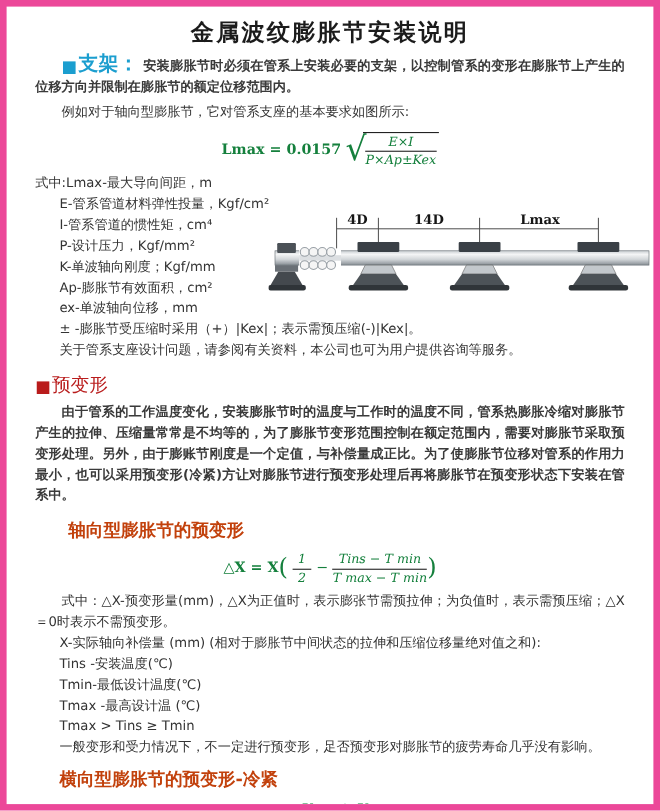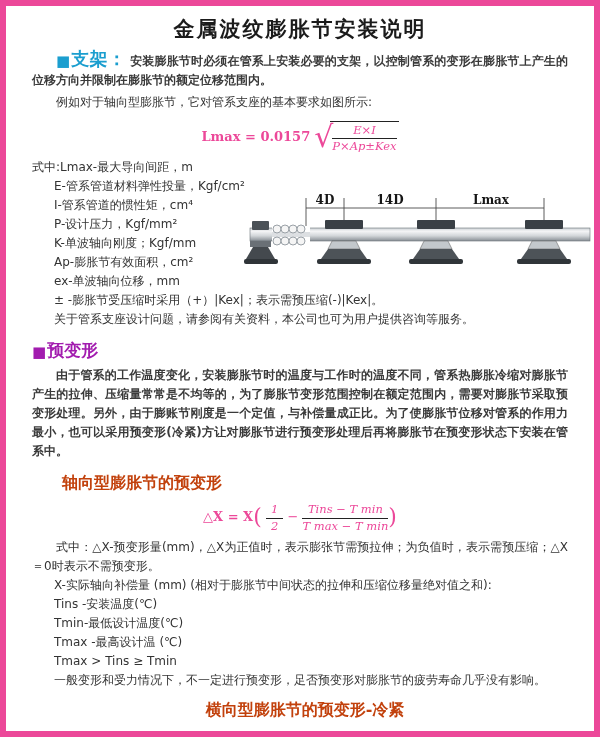--- a/index.html
+++ b/index.html
@@ -13,39 +13,39 @@
     color:#1b1b1b;letter-spacing:2px;
   }
   .para{margin:4px 26px 0;font-size:12px;line-height:19px;text-indent:2em;text-align:justify;}
   .lead-para{font-weight:bold;color:#3a3a3a;}
   .marker{font-style:normal;font-size:15px;vertical-align:-1px;margin-right:1px;}
   .sec-title{font-size:18px;font-weight:bold;}
   .blue{color:#1b9ecf;}
   .example-para{margin-top:3px;}
   
   .formula{
-    text-align:center;font-family:"DejaVu Serif",serif;color:#ec4899;
+    text-align:center;font-family:"DejaVu Serif",serif;color:#15803d;
     font-size:13px;margin:9px 0 5px;
   }
   .formula .lead{font-weight:bold;}
   .frac{display:inline-block;vertical-align:middle;text-align:center;font-size:11.5px;line-height:1.15;font-style:italic;}
   .frac .num{display:block;border-bottom:1px solid #222;padding:0 5px 1px;}
   .frac .den{display:block;padding-top:1px;}
   .radical{font-size:30px;font-weight:normal;vertical-align:middle;margin:0 -3px 0 4px;line-height:0;}
   .radbody{display:inline-block;vertical-align:middle;border-top:1.4px solid #222;padding:2px 2px 0;}
   .bigp{font-size:22px;font-weight:300;vertical-align:-3px;font-style:normal;}
   
   .defs{margin:4px 26px 4px;font-size:12px;line-height:19px;position:static;}
   .defs .line{white-space:nowrap;}
   .defs .ind{padding-left:22px;}
   
-  .section-head{margin:10px 26px 2px;font-size:17px;font-weight:bold;color:#a21caf;}
+  .section-head{margin:10px 26px 2px;font-size:17px;font-weight:normal;color:#b91c1c;}
   .sub-head{font-size:16px;font-weight:bold;color:#c2410c;margin:12px 26px 2px;}
   .sub-head.axial{margin-left:56px;}
-  .sub-head.lateral{margin-left:36px;margin-top:10px;text-align:center;}
+  .sub-head.lateral{margin-left:48px;margin-top:10px;}
   .notes{margin:1px 26px 0;font-size:12px;line-height:19px;}
   .notes .line{padding-left:22px;}
   .where-note{text-indent:2em;padding-left:0 !important;text-align:justify;}
   
   .diagram{position:absolute;left:238px;top:185px;width:352px;height:94px;}
   .diagram svg{display:block;}
 </style>
 </head>
 <body>
 

